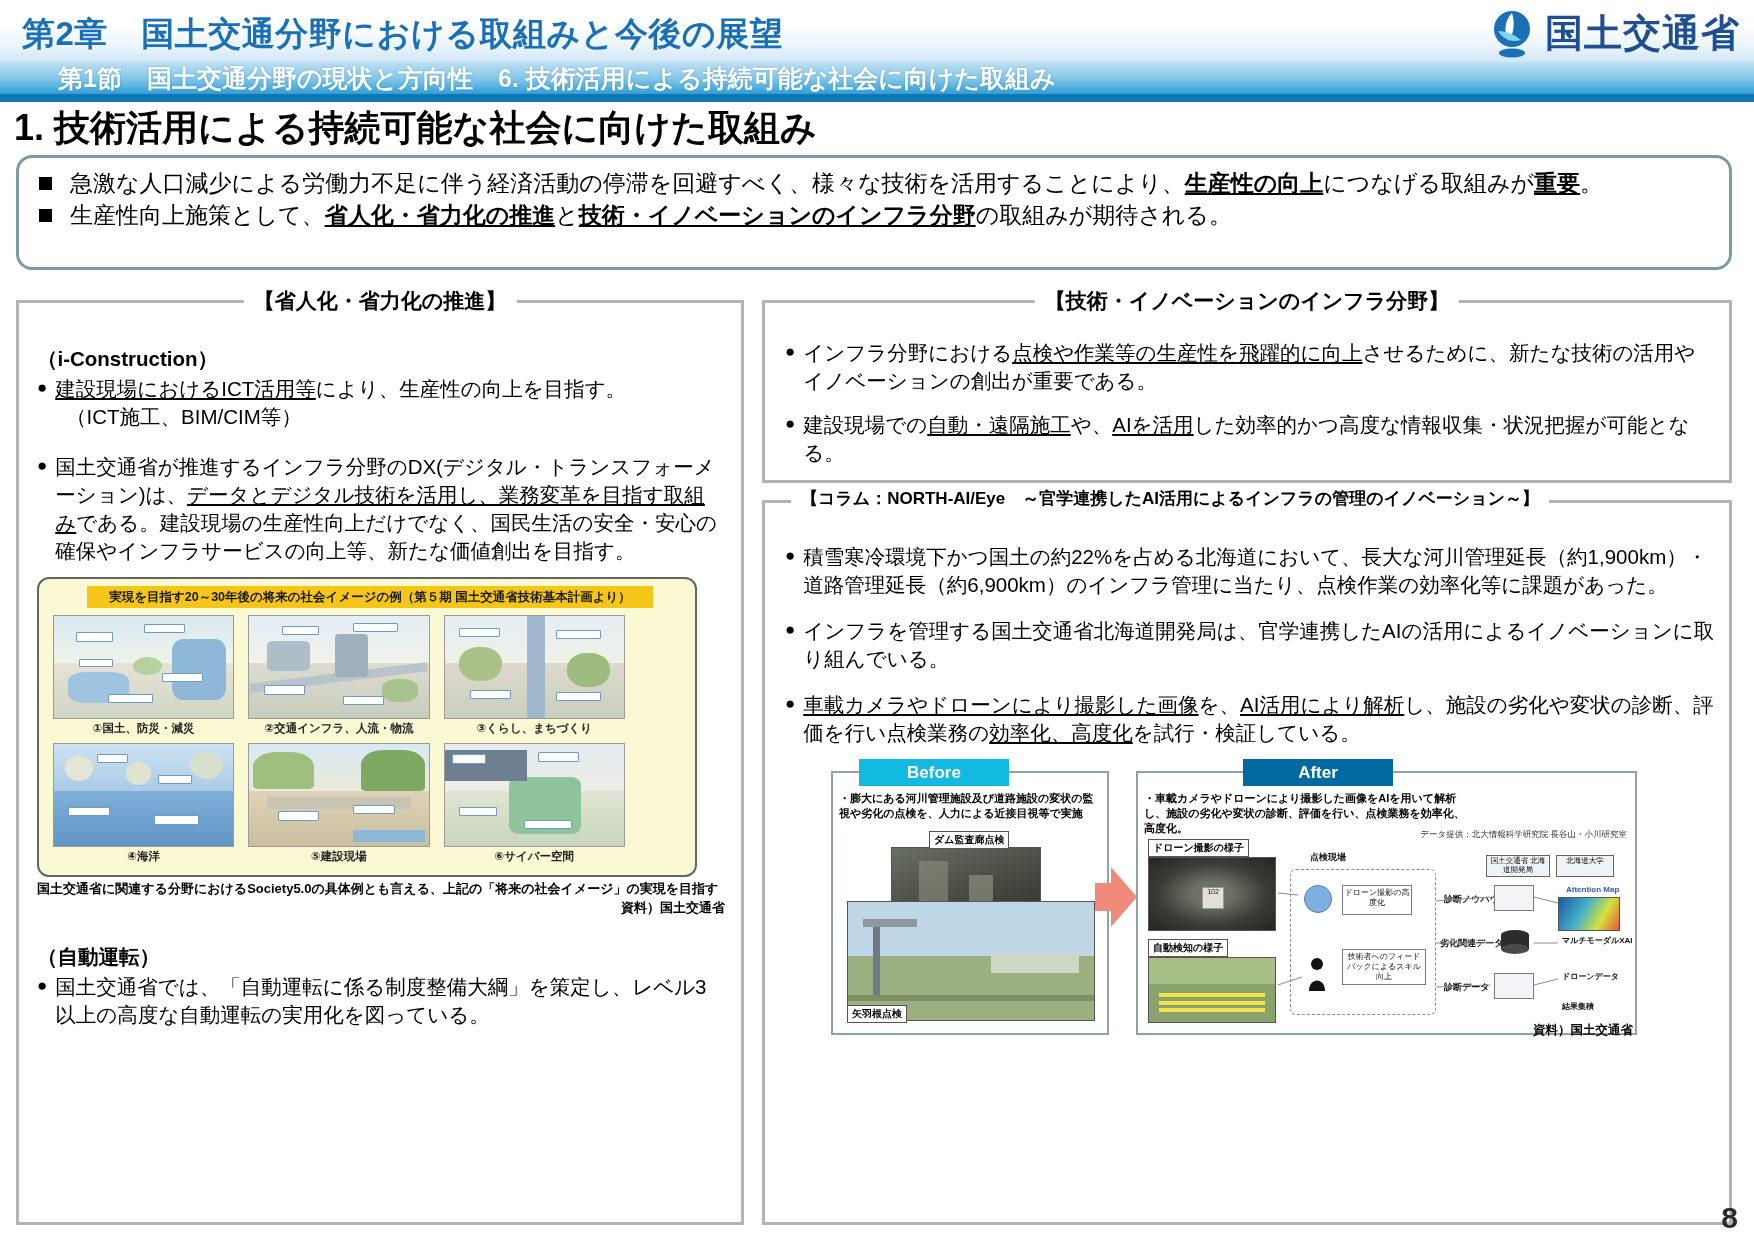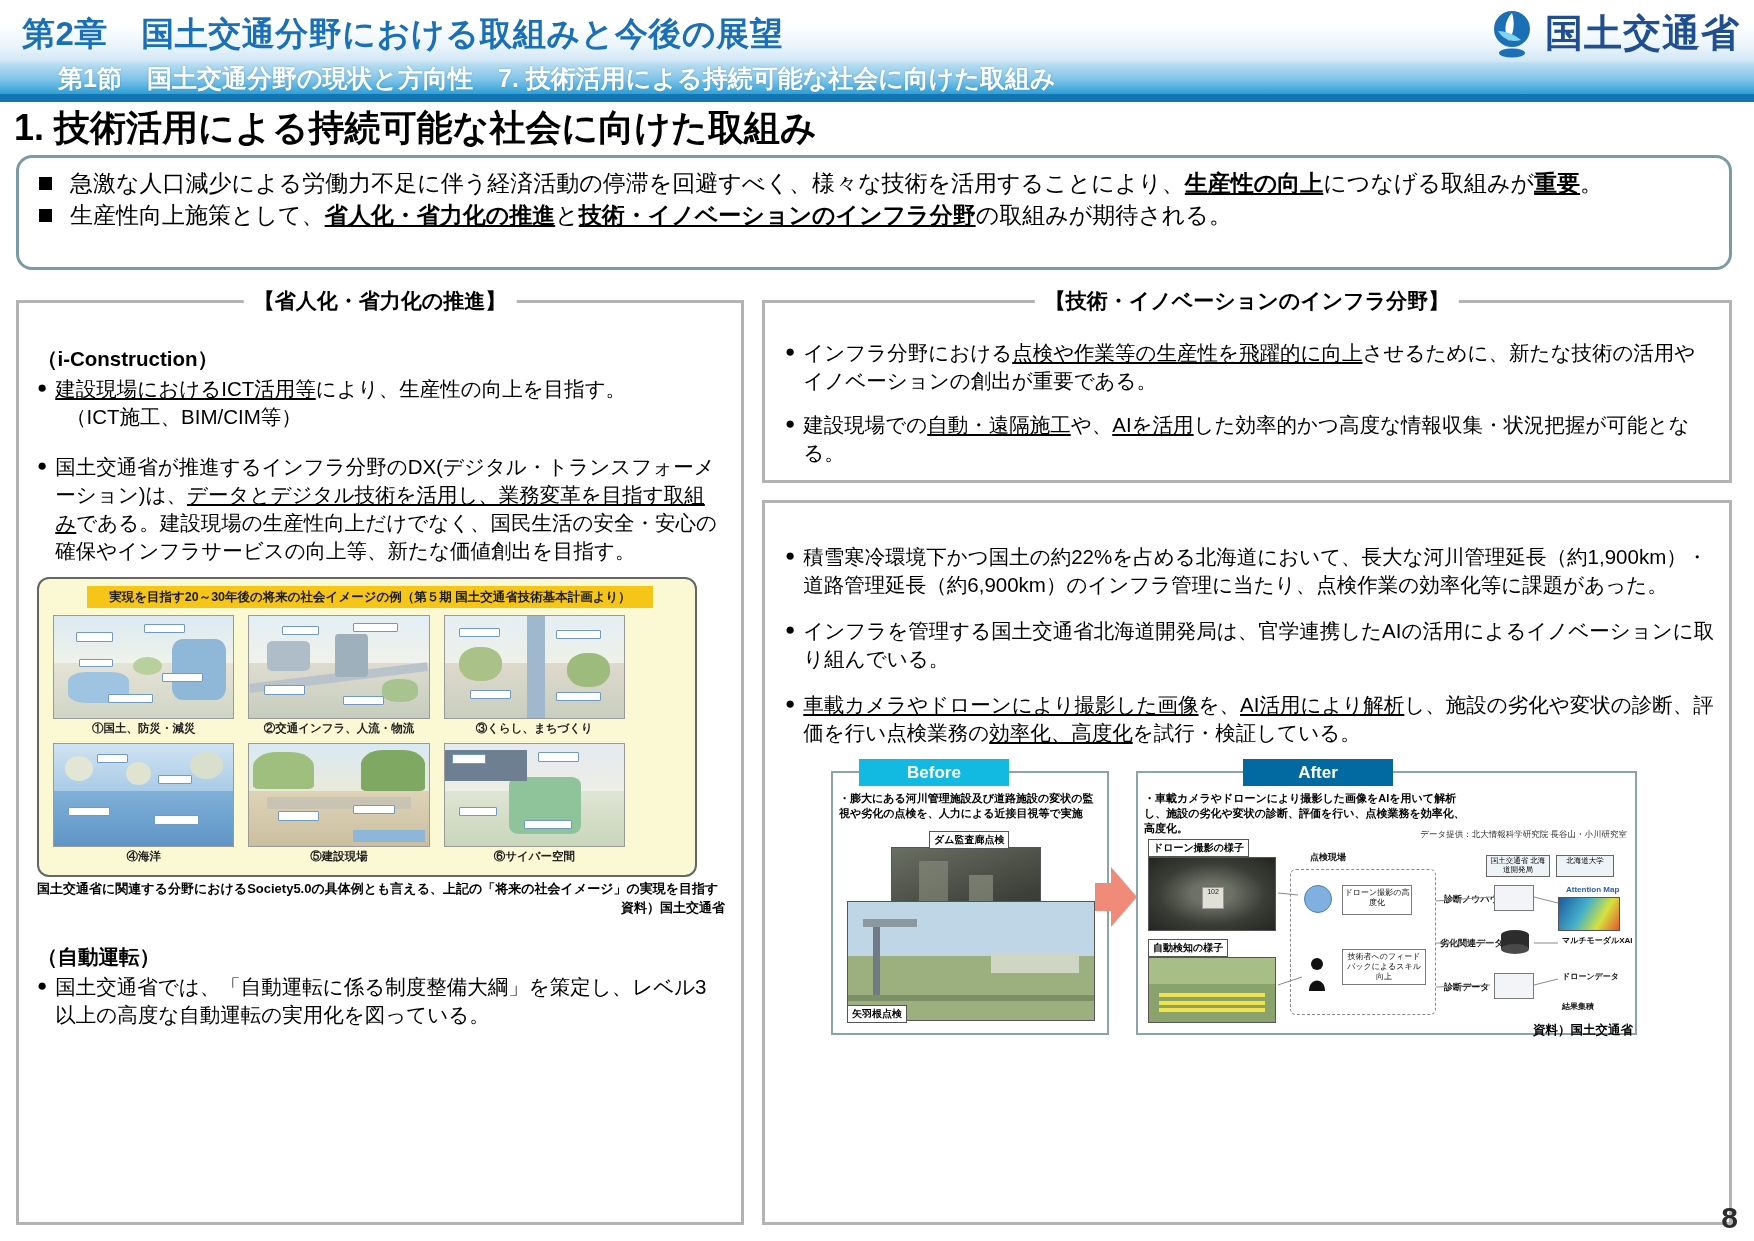--- a/index.html
+++ b/index.html
@@ -217,21 +217,20 @@
     overflow: hidden;
   }
   .illus-grid {
     position: absolute;
     left: 14px; top: 36px;
     width: 572px;
     display: grid;
     grid-template-columns: repeat(3, 1fr);
     column-gap: 14px;
     row-gap: 4px;
-    font-family: Liberation Serif, serif;
   }
   .illus-cell { display: flex; flex-direction: column; align-items: center; }
   .illus-thumb {
     width: 100%;
     height: 104px;
     border: 1px solid #9a9a9a;
     box-sizing: border-box;
     position: relative;
     overflow: hidden;
   }
@@ -413,21 +412,21 @@
         <path d="M23 4 C16 11 14 22 20 32 C25 24 26 13 23 4 Z" fill="#ffffff"></path>
         <path d="M9 22 C14 30 22 34 32 31 C25 25 16 22 9 22 Z" fill="#7fd3ee"></path>
         <ellipse cx="23" cy="44" rx="13" ry="4.5" fill="#1b6fb5"></ellipse>
       </svg>
     </span>
     <span class="ministry-name">国土交通省</span>
   </div>
 
   <div class="section-bar"></div>
   <div class="section-bar-bottom"></div>
-  <div class="section-title">第1節　国土交通分野の現状と方向性　7. 技術活用による持続可能な社会に向けた取組み</div>
+  <div class="section-title">第1節　国土交通分野の現状と方向性　6. 技術活用による持続可能な社会に向けた取組み</div>
 
   <div class="page-heading">1. 技術活用による持続可能な社会に向けた取組み</div>
 
   <div class="intro-box">
     <div class="intro-list">
 
       <div class="intro-item">
         <span class="sq-bullet"></span>
         <span class="intro-text"><span>急激な人口減少による労働力不足に伴う経済活動の停滞を回避すべく、様々な技術を活用することにより、</span><u class="ul">生産性の向上</u><span>につなげる取組みが</span><u class="ul">重要</u><span>。</span></span>
       </div>
@@ -592,20 +591,21 @@
       </div>
       <div style="height:16px"></div>
       <div class="dot-item">
         <span class="dot">●</span>
         <span class="dot-text"><span>建設現場での</span><u>自動・遠隔施工</u><span>や、</span><u>AIを活用</u><span>した効率的かつ高度な情報収集・状況把握が可能となる。</span></span>
       </div>
     </div>
   </div>
 
   <div class="panel" id="right-col">
+    <div class="panel-legend small">【コラム：NORTH-AI/Eye　～官学連携したAI活用によるインフラの管理のイノベーション～】</div>
 
     <div id="right-col-inner">
 
       <div class="dot-item">
         <span class="dot">●</span>
         <span class="dot-text">積雪寒冷環境下かつ国土の約22%を占める北海道において、長大な河川管理延長（約1,900km）・道路管理延長（約6,900km）のインフラ管理に当たり、点検作業の効率化等に課題があった。</span>
       </div>
       <div style="height:18px"></div>
 
       <div class="dot-item">

